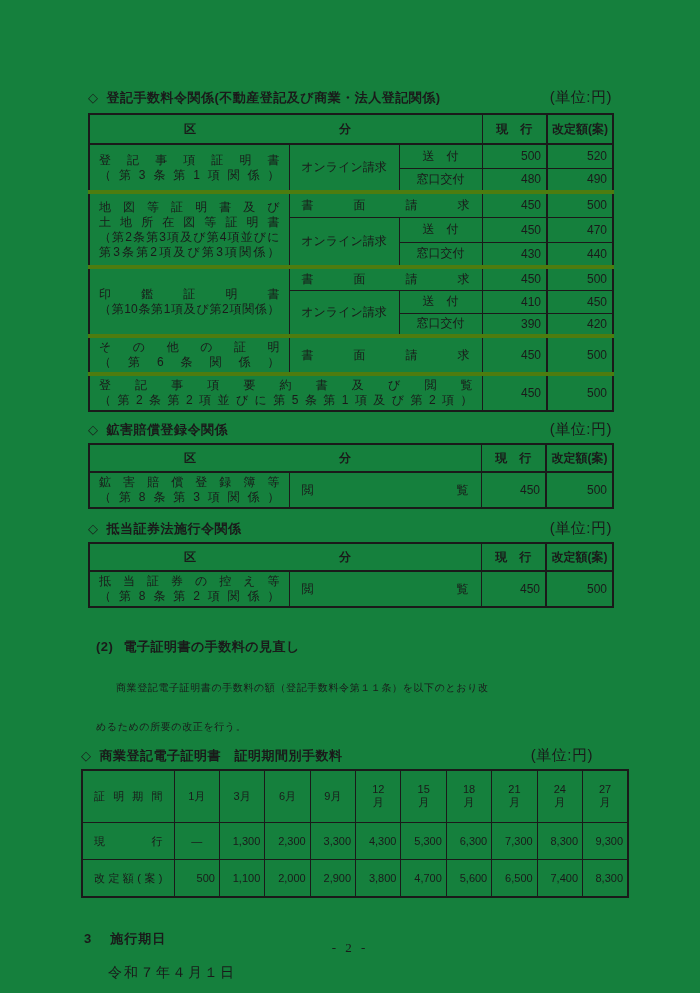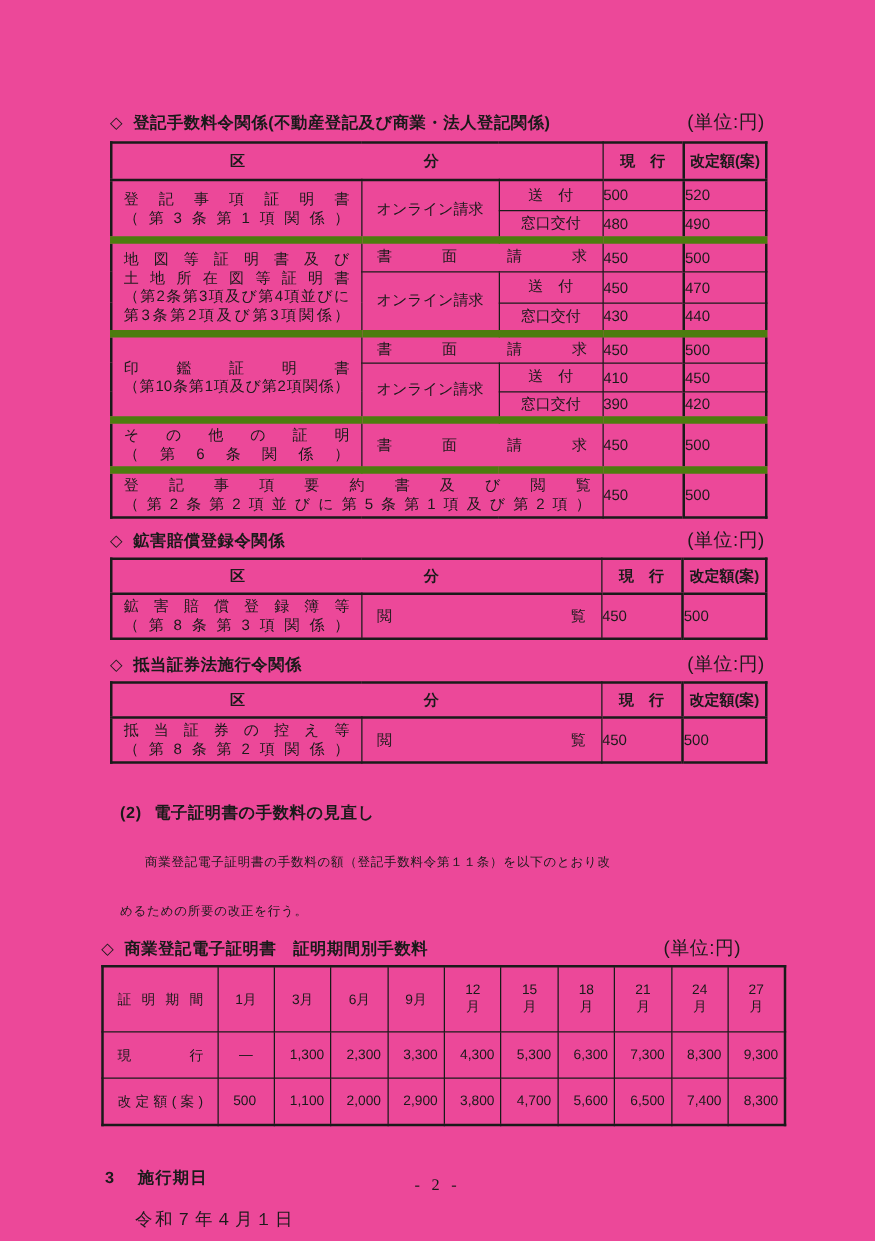--- a/index.html
+++ b/index.html
@@ -1,41 +1,41 @@
 <!DOCTYPE html>
 <html><head>
 <meta charset="utf-8">
 <style>
   html,body{margin:0;padding:0;background:#fff;}
   .page{
     position:relative;
     width:700px;height:993px;
-    background:#ec4899;
+    background:#15803d;
     overflow:hidden;
     color:#1a1a1a;
     font-family:"Liberation Sans",sans-serif;
   }
   .content{padding:88px 88px 0 88px;width:524px;}
 
   
   .hrow{display:flex;justify-content:space-between;align-items:flex-end;}
   .dheading{font-size:13px;font-weight:bold;letter-spacing:0.5px;white-space:nowrap;}
   .dheading .dia{margin-right:8px;font-weight:normal;}
   .unit{font-size:15px;white-space:nowrap;letter-spacing:0.5px;}
 
   
   table.ftbl{border-collapse:collapse;table-layout:fixed;width:524px;
     border:2px solid #1a1a1a;font-size:12px;color:#1a1a1a;}
   table.ftbl th,table.ftbl td{border:1px solid #1a1a1a;padding:0;vertical-align:middle;
     overflow:hidden;}
   table.ftbl thead th{font-weight:bold;border-bottom:2px solid #1a1a1a;}
   .rev-col{border-left:2px solid #1a1a1a !important;}
-  tr.grp>td{border-top:6px solid #4d7c0f;}
+  tr.grp>td{border-top:4px solid #4d7c0f;}
   .ctr{text-align:center;}
-  .num{padding-right:5px !important;}
+  .num{text-align:right;padding-right:5px !important;}
   .lbl{padding:2px 9px !important;}
   .lbl .line{line-height:15px;white-space:nowrap;}
   .dist{text-align:justify;text-align-last:justify;}
   .kubun-th{padding:0 !important;}
   .kubun-flex{display:flex;align-items:center;}
   .kuzone{width:200px;text-align:center;display:inline-block;}
   .bunzone{width:110px;text-align:center;display:inline-block;}
   .padcell{padding:0 12px !important;}
 
   .rh23{height:23px;} .rh24{height:24px;} .rh25{height:25px;} .rh28{height:28px;}

